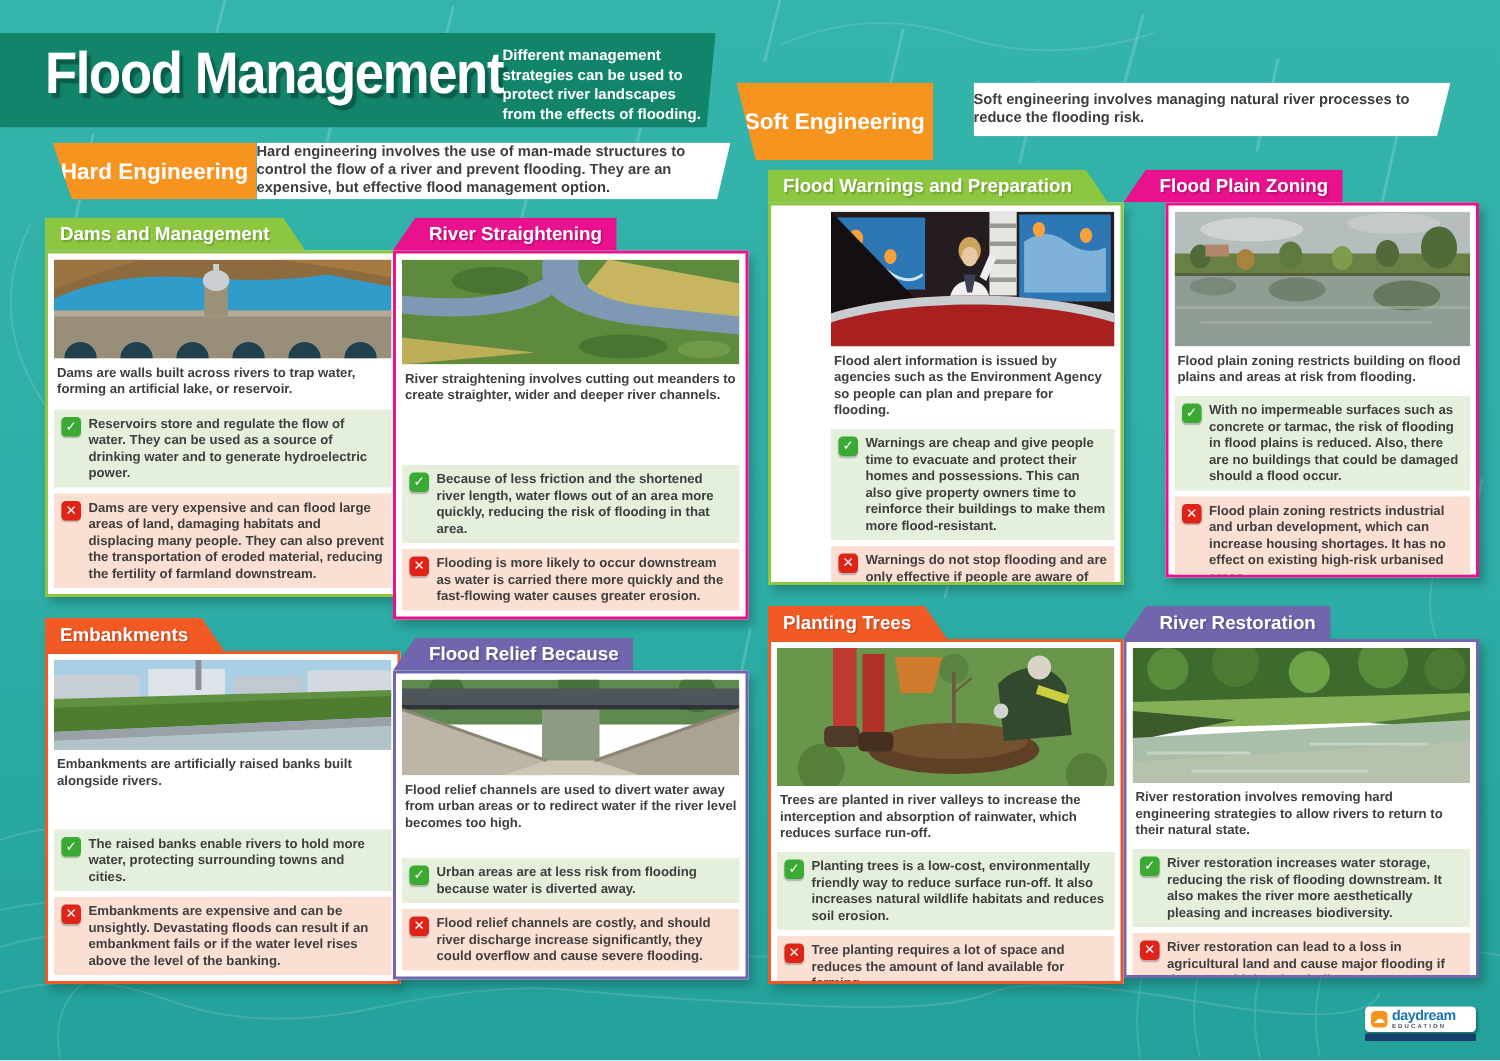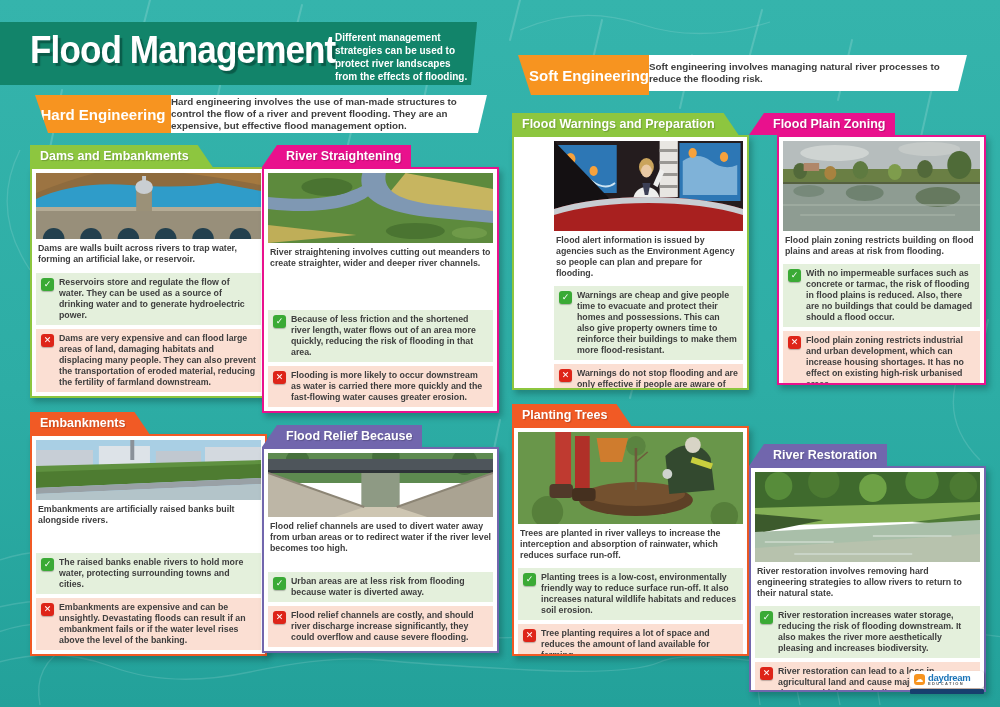--- a/index.html
+++ b/index.html
@@ -21,21 +21,21 @@
   
   .eng-label{position:absolute;height:38px;background:#f79420;color:#fff;font-weight:bold;
     font-size:15px;display:flex;align-items:center;justify-content:center;
     clip-path:polygon(0 0,100% 0,100% 100%,13px 100%);}
   .eng-box{position:absolute;height:38px;background:#fff;color:#3e3e3e;font-weight:bold;
     font-size:9.8px;line-height:1.25;padding:4px 0;box-sizing:border-box;
     clip-path:polygon(0 0,100% 0,calc(100% - 9px) 100%,0 100%);
     box-shadow:2px 3px 5px rgba(0,30,25,.25);display:flex;align-items:center;}
   #hard-label{left:35px;top:95px;width:136px;}
   #hard-box{left:171px;top:95px;width:316px;}
-  #soft-label{left:518px;top:55px;width:131px;height:40px;justify-content:flex-end;}
+  #soft-label{left:491px;top:55px;width:131px;height:52px;}
   #soft-box{left:649px;top:55px;width:318px;height:36px;}
 
   
   .card{position:absolute;width:237px;}
   .tabrow{height:22px;}
   .tabrow.right{text-align:left;}
   .tab{display:inline-block;height:22px;line-height:22px;background:var(--accent);
     color:#fff;font-weight:bold;font-size:12.5px;white-space:nowrap;
     text-shadow:1px 1px 1px rgba(0,0,0,.2);}
   .tab.l{padding:0 24px 0 10px;clip-path:polygon(0 0,calc(100% - 15px) 0,100% 100%,0 100%);}
@@ -56,21 +56,21 @@
   .ic.check{background:#3aaa35;}
   .ic.cross{background:#de2418;}
 
   #card-dams{left:30px;top:145px;}   #card-dams .cbody{height:231px;}   #card-dams .photo{height:66px;}
   #card-straight{left:262px;top:145px;} #card-straight .cbody{height:246px;} #card-straight .photo{height:70px;}
   #card-embank{left:30px;top:412px;} #card-embank .cbody{height:222px;} #card-embank .photo{height:60px;}
   #card-relief{left:262px;top:425px;} #card-relief .cbody{height:206px;} #card-relief .photo{height:64px;}
   #card-warn{left:512px;top:113px;}  #card-warn .cbody{height:255px;padding-left:40px;}  #card-warn .photo{height:90px;}
   #card-zone{left:749px;top:113px;}  #card-zone .cbody{height:250px;margin-left:28px;}  #card-zone .photo{height:90px;}
   #card-trees{left:512px;top:404px;} #card-trees .cbody{height:230px;} #card-trees .photo{height:92px;}
-  #card-resto{left:749px;top:404px;margin-top:40px;} #card-resto .cbody{height:226px;} #card-resto .photo{height:90px;}
+  #card-resto{left:749px;top:404px;} #card-resto .cbody{height:226px;} #card-resto .photo{height:90px;}
 
   
   .logo{position:absolute;left:910px;top:671px;width:74px;}
   .logo .box{background:#fff;border-radius:3px;height:17px;display:flex;align-items:center;
     gap:3px;padding:0 4px;box-sizing:border-box;box-shadow:1px 1px 2px rgba(0,0,0,.3);}
   .logo .mark{width:11px;height:11px;border-radius:3px;background:#f79420;color:#fff;
     font-size:8px;line-height:11px;text-align:center;font-weight:bold;}
   .logo .word{color:#1b74b8;font-weight:bold;font-size:9.5px;letter-spacing:-.3px;line-height:1;}
   .logo .word small{display:block;color:#555;font-size:4px;letter-spacing:1.4px;font-weight:bold;}
   .logo .bar{margin-top:1px;height:5px;background:#173f6e;border-radius:1px;}
@@ -128,21 +128,21 @@
   </div>
 
   <div class="eng-label" id="soft-label">
     <span>Soft Engineering</span>
   </div>
   <div class="eng-box" id="soft-box">
     <span>Soft engineering involves managing natural river processes to reduce the flooding risk.</span>
   </div>
 
   <section class="card" id="card-dams" style="--accent: #8dc63f;">
-    <div class="tabrow"><span class="tab l">Dams and Embankments</span></div>
+    <div class="tabrow"><span class="tab l">Dams and Management</span></div>
     <div class="cbody">
       <div class="photo">
         <svg viewBox="0 0 229 66" preserveAspectRatio="none">
           <rect width="229" height="66" fill="#8e6b3e"></rect>
           <path d="M0,26 Q40,8 95,12 Q150,16 185,10 L229,18 L229,40 L0,40 Z" fill="#2f9cc9"></path>
           <path d="M150,0 L229,0 L229,12 Q185,4 150,0 Z" fill="#a5793f"></path>
           <path d="M0,0 L60,0 Q30,8 0,20 Z" fill="#9c7442"></path>
           <rect y="34" width="229" height="32" fill="#988f7a"></rect>
           <rect y="34" width="229" height="4" fill="#b5ac96"></rect>
           <circle cx="18" cy="66" r="11" fill="#23404e"></circle>

